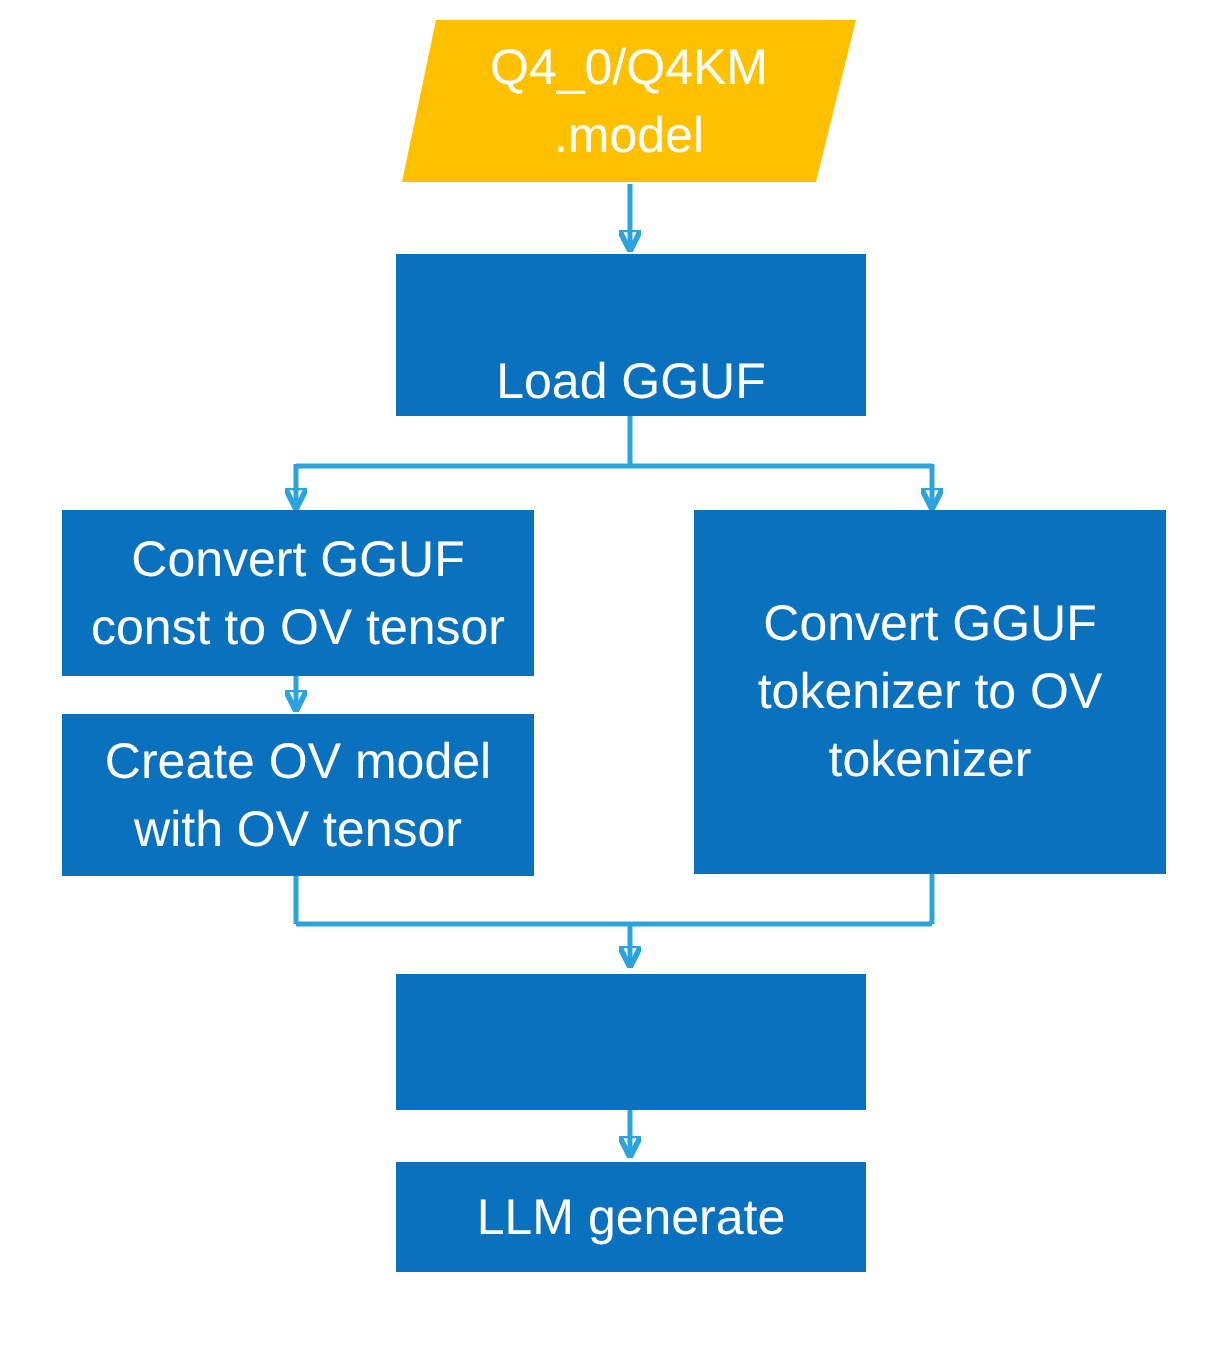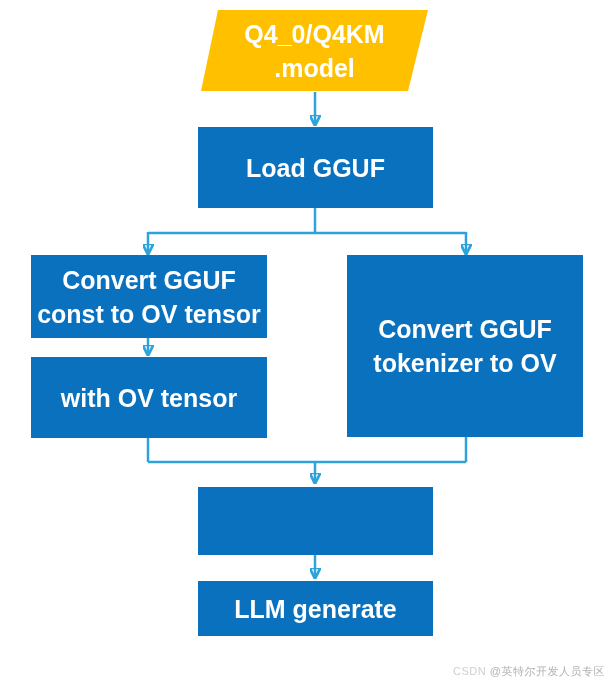--- a/index.html
+++ b/index.html
@@ -12,32 +12,32 @@
     font-family: "Liberation Sans", "DejaVu Sans", sans-serif;
   }
   .node {
     position: absolute;
     display: flex;
     flex-direction: column;
     align-items: center;
     justify-content: center;
     color: #ffffff;
     font-size: 25px;
-    font-weight: 700;
+    font-weight: 400;
     line-height: 34px;
     text-align: center;
   }
   .node span { white-space: nowrap; }
   .rect { background: #0971BE; }
   .para {
     background: #FFC000;
     clip-path: polygon(17px 0, 100% 0, calc(100% - 20px) 100%, 0 100%);
   }
   #n-source { left: 201px; top: 10px;  width: 227px; height: 81px; }
-  #n-load   { left: 198px; top: 127px; width: 235px; height: 81px; }
+  #n-load   { left: 198px; top: 127px; width: 235px; height: 81px; justify-content: flex-end; }
   #n-const  { left: 31px;  top: 255px; width: 236px; height: 83px; }
   #n-model  { left: 31px;  top: 357px; width: 236px; height: 81px; }
   #n-tok    { left: 347px; top: 255px; width: 236px; height: 182px; }
   #n-pipe   { left: 198px; top: 487px; width: 235px; height: 68px; }
   #n-gen    { left: 198px; top: 581px; width: 235px; height: 55px; }
   #edges {
     position: absolute;
     left: 0; top: 0;
     pointer-events: none;
   }
@@ -90,32 +90,31 @@
   <div id="n-load" class="node rect">
     <span>Load GGUF</span>
   </div>
 
   <div id="n-const" class="node rect">
     <span>Convert GGUF</span>
     <span>const to OV tensor</span>
   </div>
 
   <div id="n-model" class="node rect">
+    <span>Create OV model</span>
     <span>with OV tensor</span>
   </div>
 
   <div id="n-tok" class="node rect">
     <span>Convert GGUF</span>
     <span>tokenizer to OV</span>
+    <span>tokenizer</span>
   </div>
 
   <div id="n-pipe" class="node rect">
   </div>
 
   <div id="n-gen" class="node rect">
     <span>LLM generate</span>
   </div>
 
-  <div id="watermark">
-    <span class="wm-prefix">CSDN </span><span class="wm-handle">@英特尔开发人员专区</span>
-  </div>
 
 </div>
 
 </body></html>

